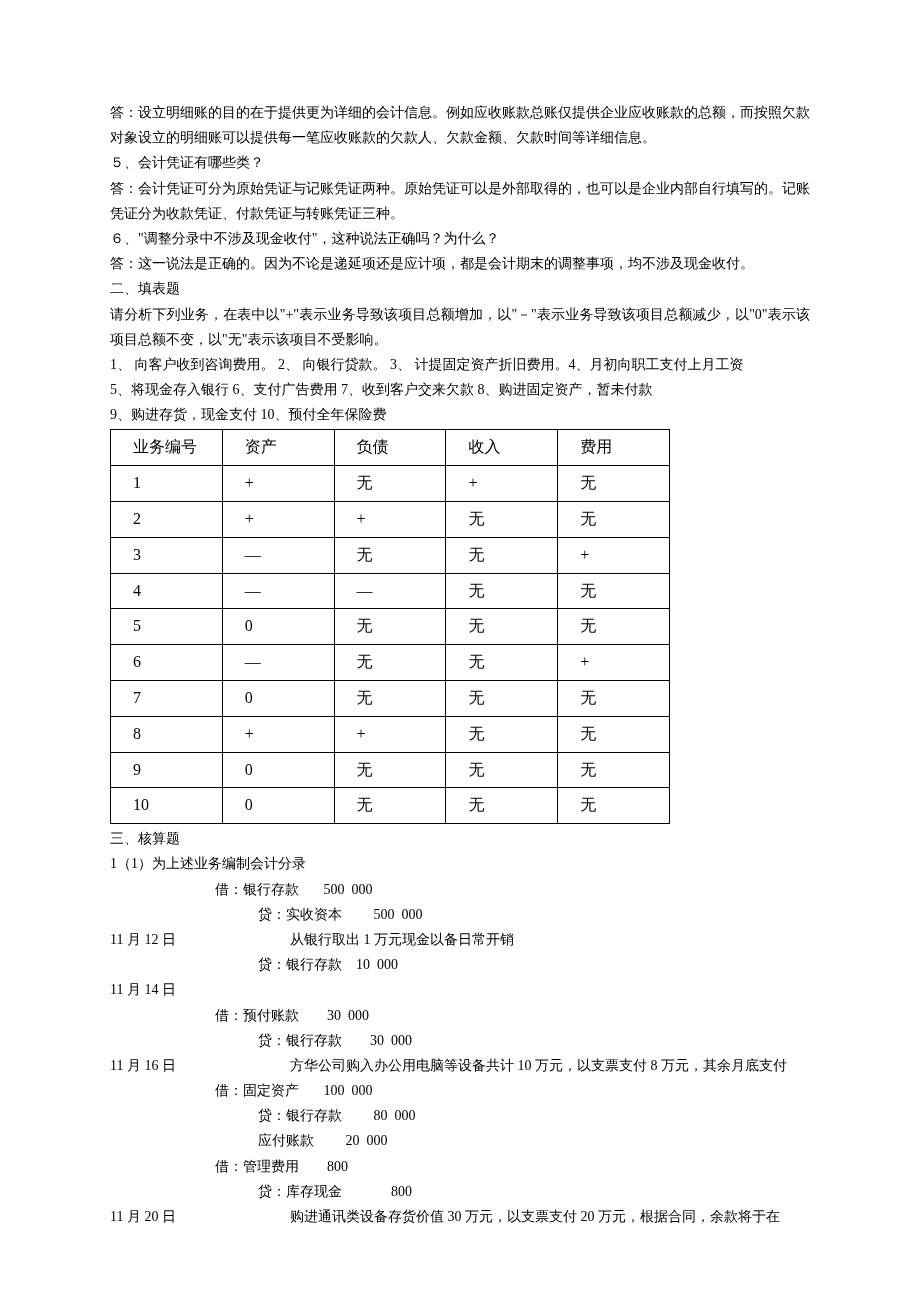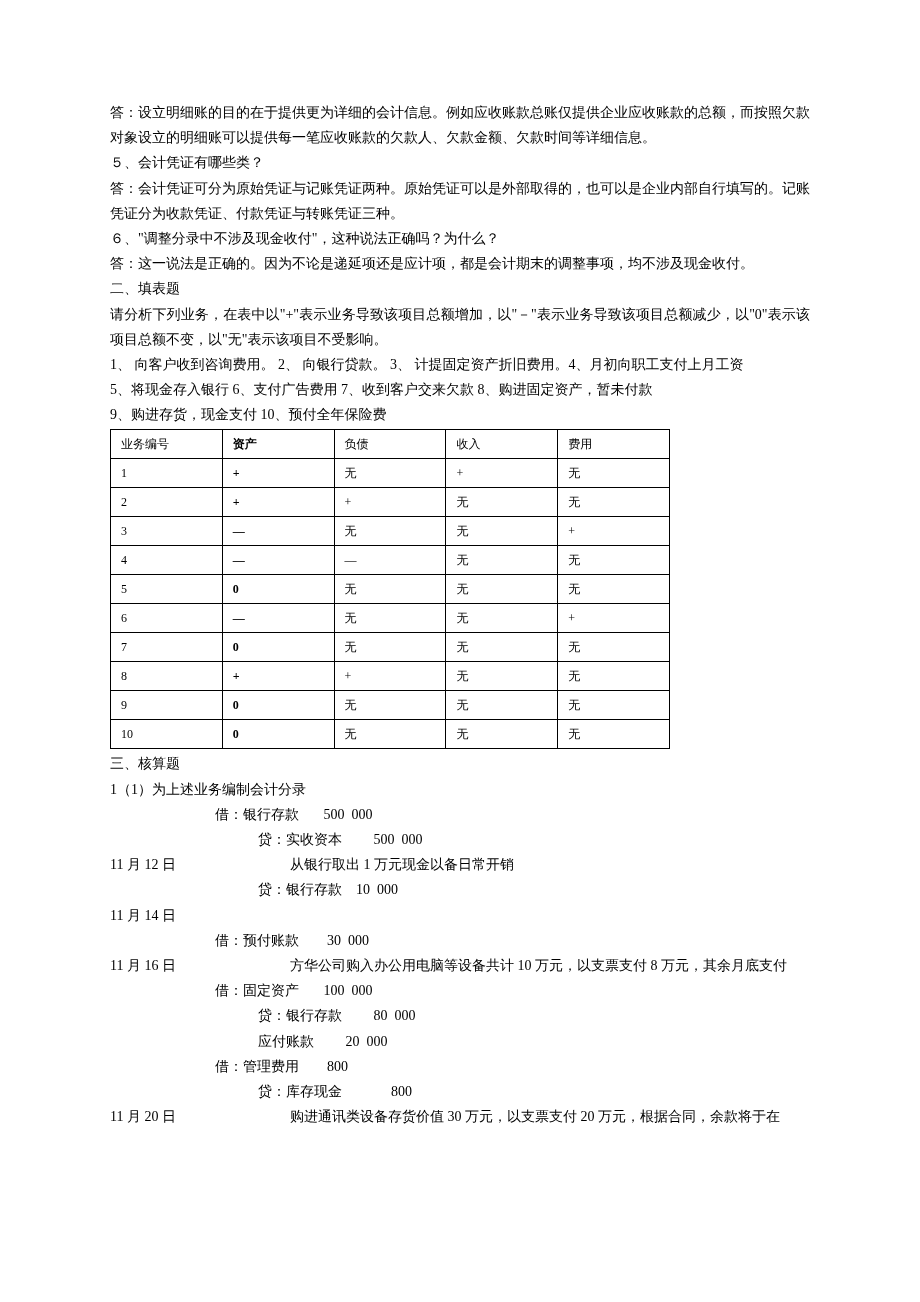--- a/index.html
+++ b/index.html
@@ -17,26 +17,26 @@
       margin: 0;
       text-align: justify;
     }
     table {
       border-collapse: collapse;
       margin: 2px 0;
       width: 560px;
     }
     table td {
       border: 1px solid #000;
-      padding: 3px 10px;
+      padding: 3px 22px;
       height: 22px;
-      font-size: 12px;
+      font-size: 16px;
     }
     table tr td:nth-child(1) { width: 100px; }
-    table tr td:nth-child(2) { width: 100px; font-weight: bold; }
+    table tr td:nth-child(2) { width: 100px; }
     table tr td:nth-child(3) { width: 100px; }
     table tr td:nth-child(4) { width: 100px; }
     table tr td:nth-child(5) { width: 100px; }
     .journal-row {
       display: flex;
     }
     .journal-date {
       width: 180px;
       flex-shrink: 0;
     }
@@ -151,20 +151,21 @@
     <p class="indent-credit">贷：实收资本         500  000</p>
     <div class="journal-row">
       <div class="journal-date">11 月 12 日</div>
       <div class="journal-content">从银行取出 1 万元现金以备日常开销</div>
     </div>
     <p class="indent-credit">贷：银行存款    10  000</p>
     <div class="journal-row">
       <div class="journal-date">11 月 14 日</div>
     </div>
     <p class="indent-debit">借：预付账款        30  000</p>
+    <p class="indent-credit">贷：银行存款        30  000</p>
     <div class="journal-row">
       <div class="journal-date">11 月 16 日</div>
       <div class="journal-content">方华公司购入办公用电脑等设备共计 10 万元，以支票支付 8 万元，其余月底支付</div>
     </div>
     <p class="indent-debit">借：固定资产       100  000</p>
     <p class="indent-credit">贷：银行存款         80  000</p>
     <p class="indent-credit">应付账款         20  000</p>
     <p class="indent-debit">借：管理费用        800</p>
     <p class="indent-credit">贷：库存现金              800</p>
     <div class="journal-row">

